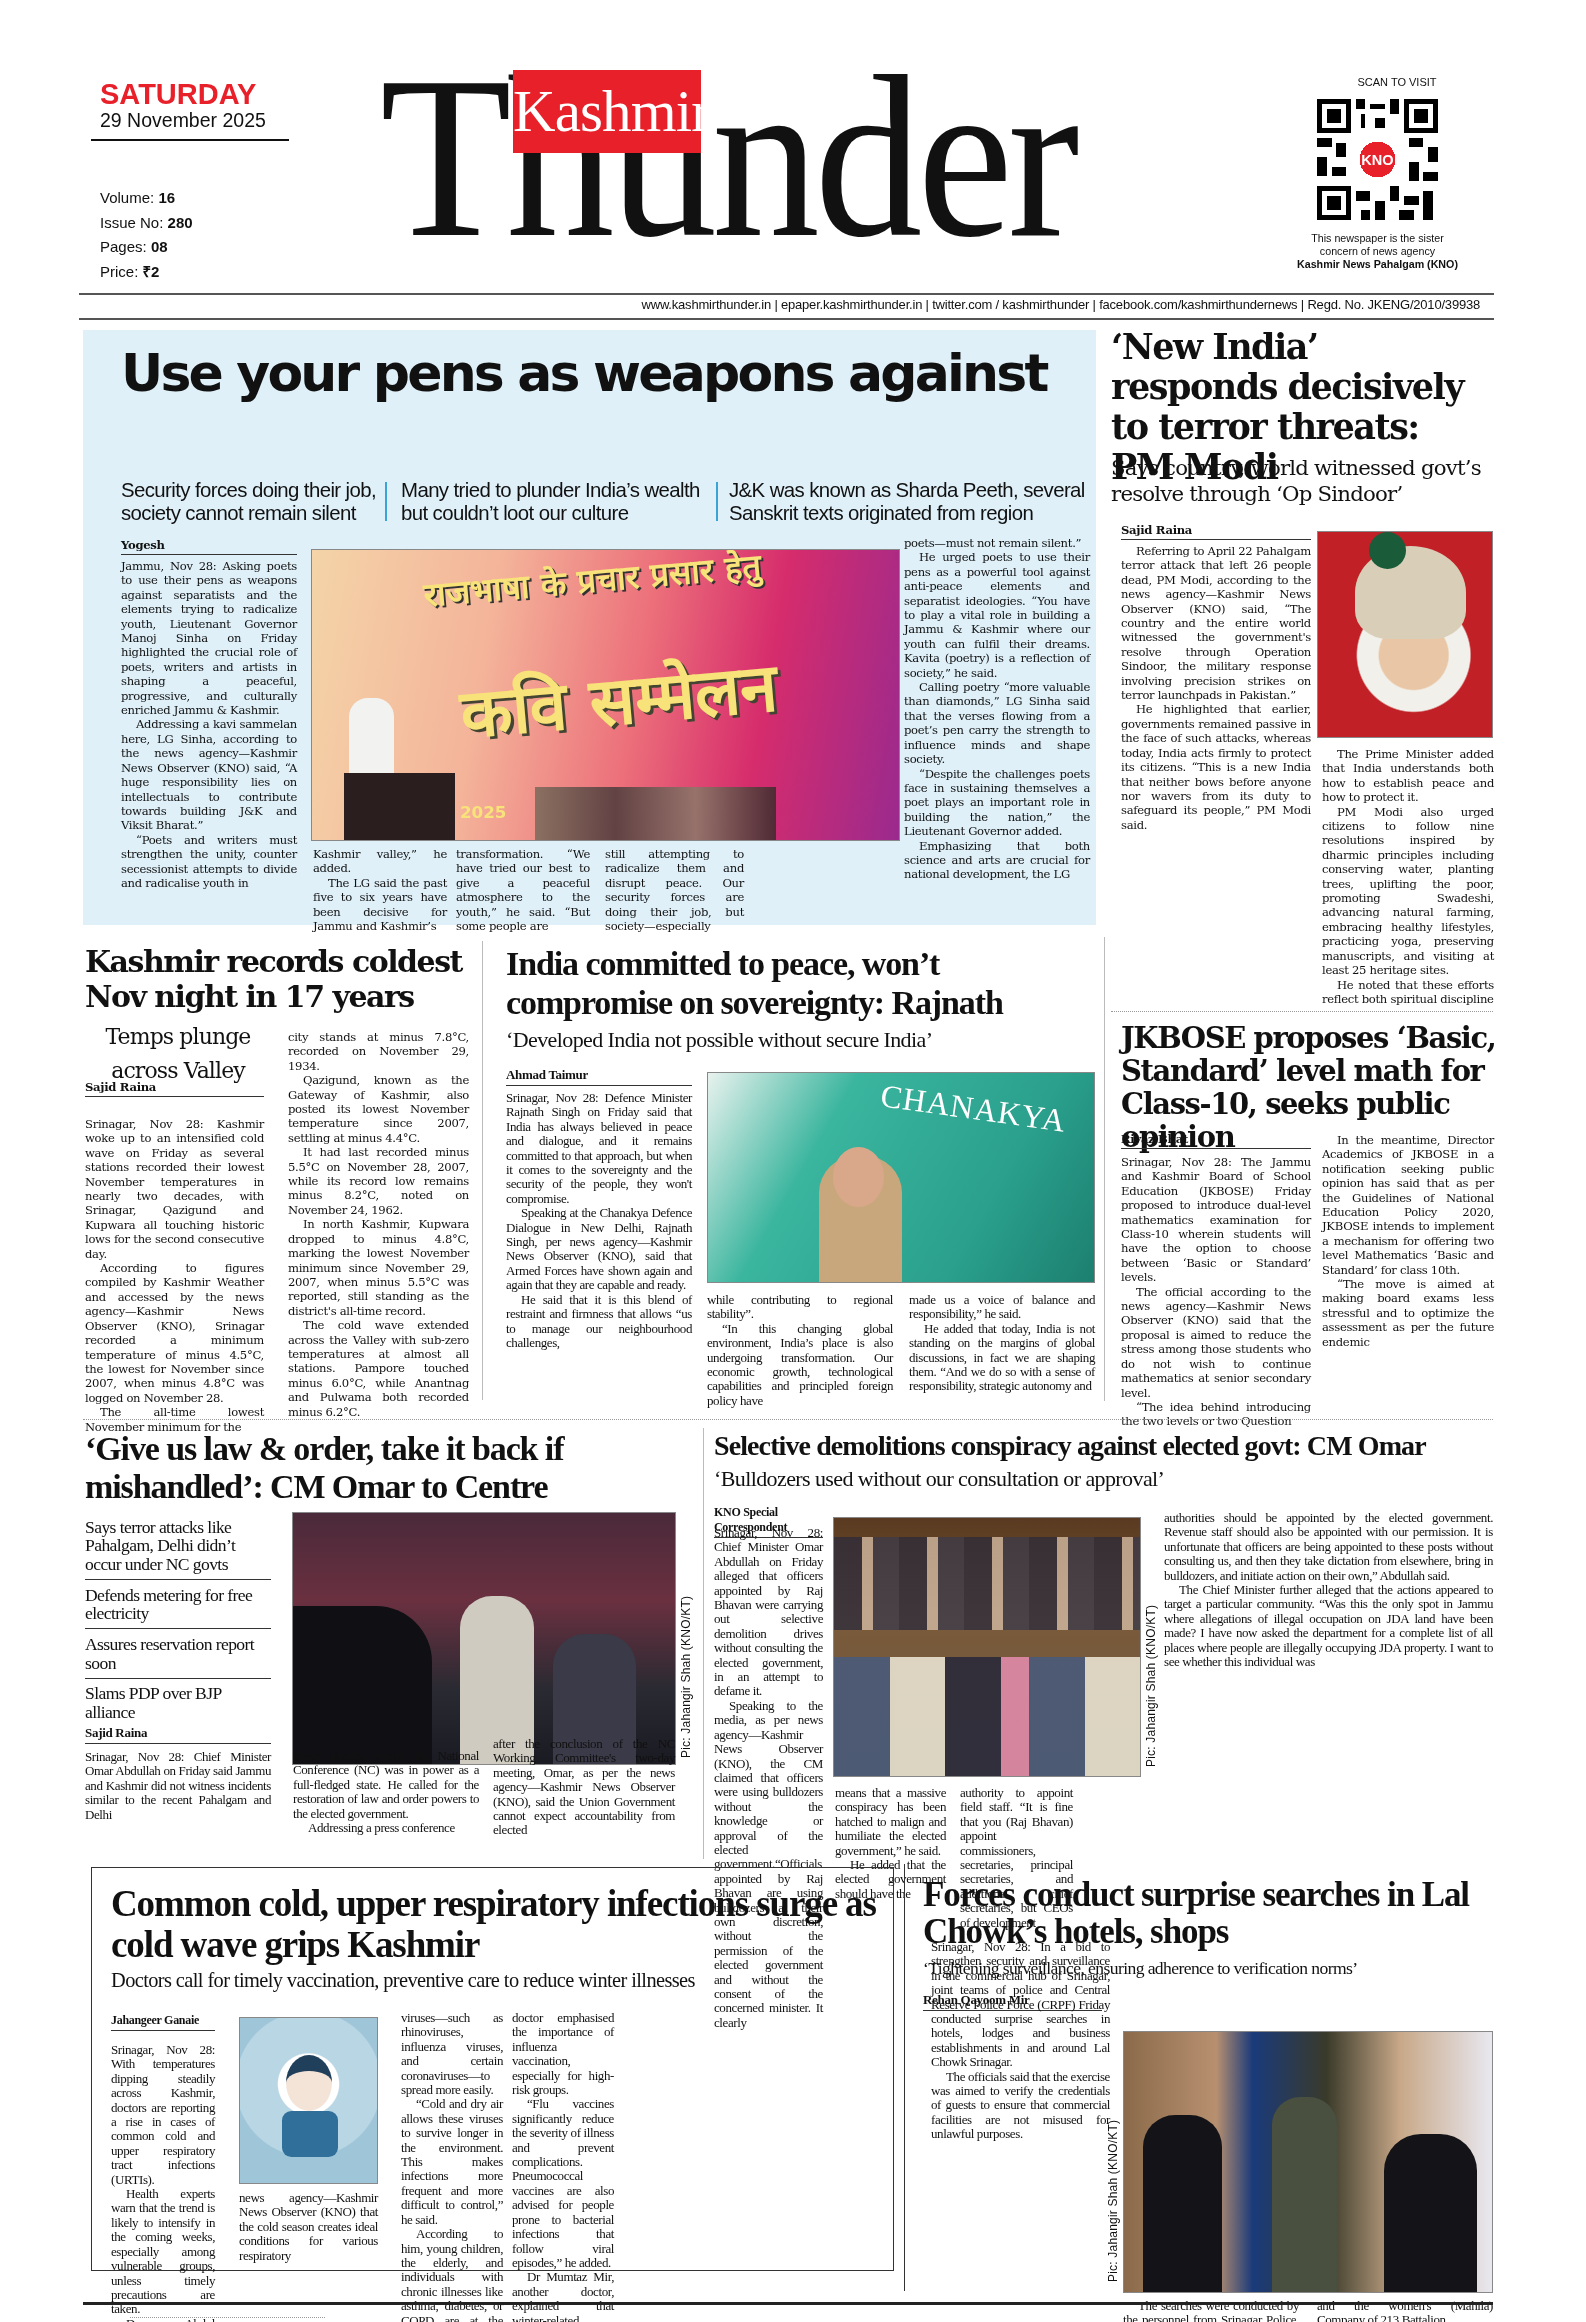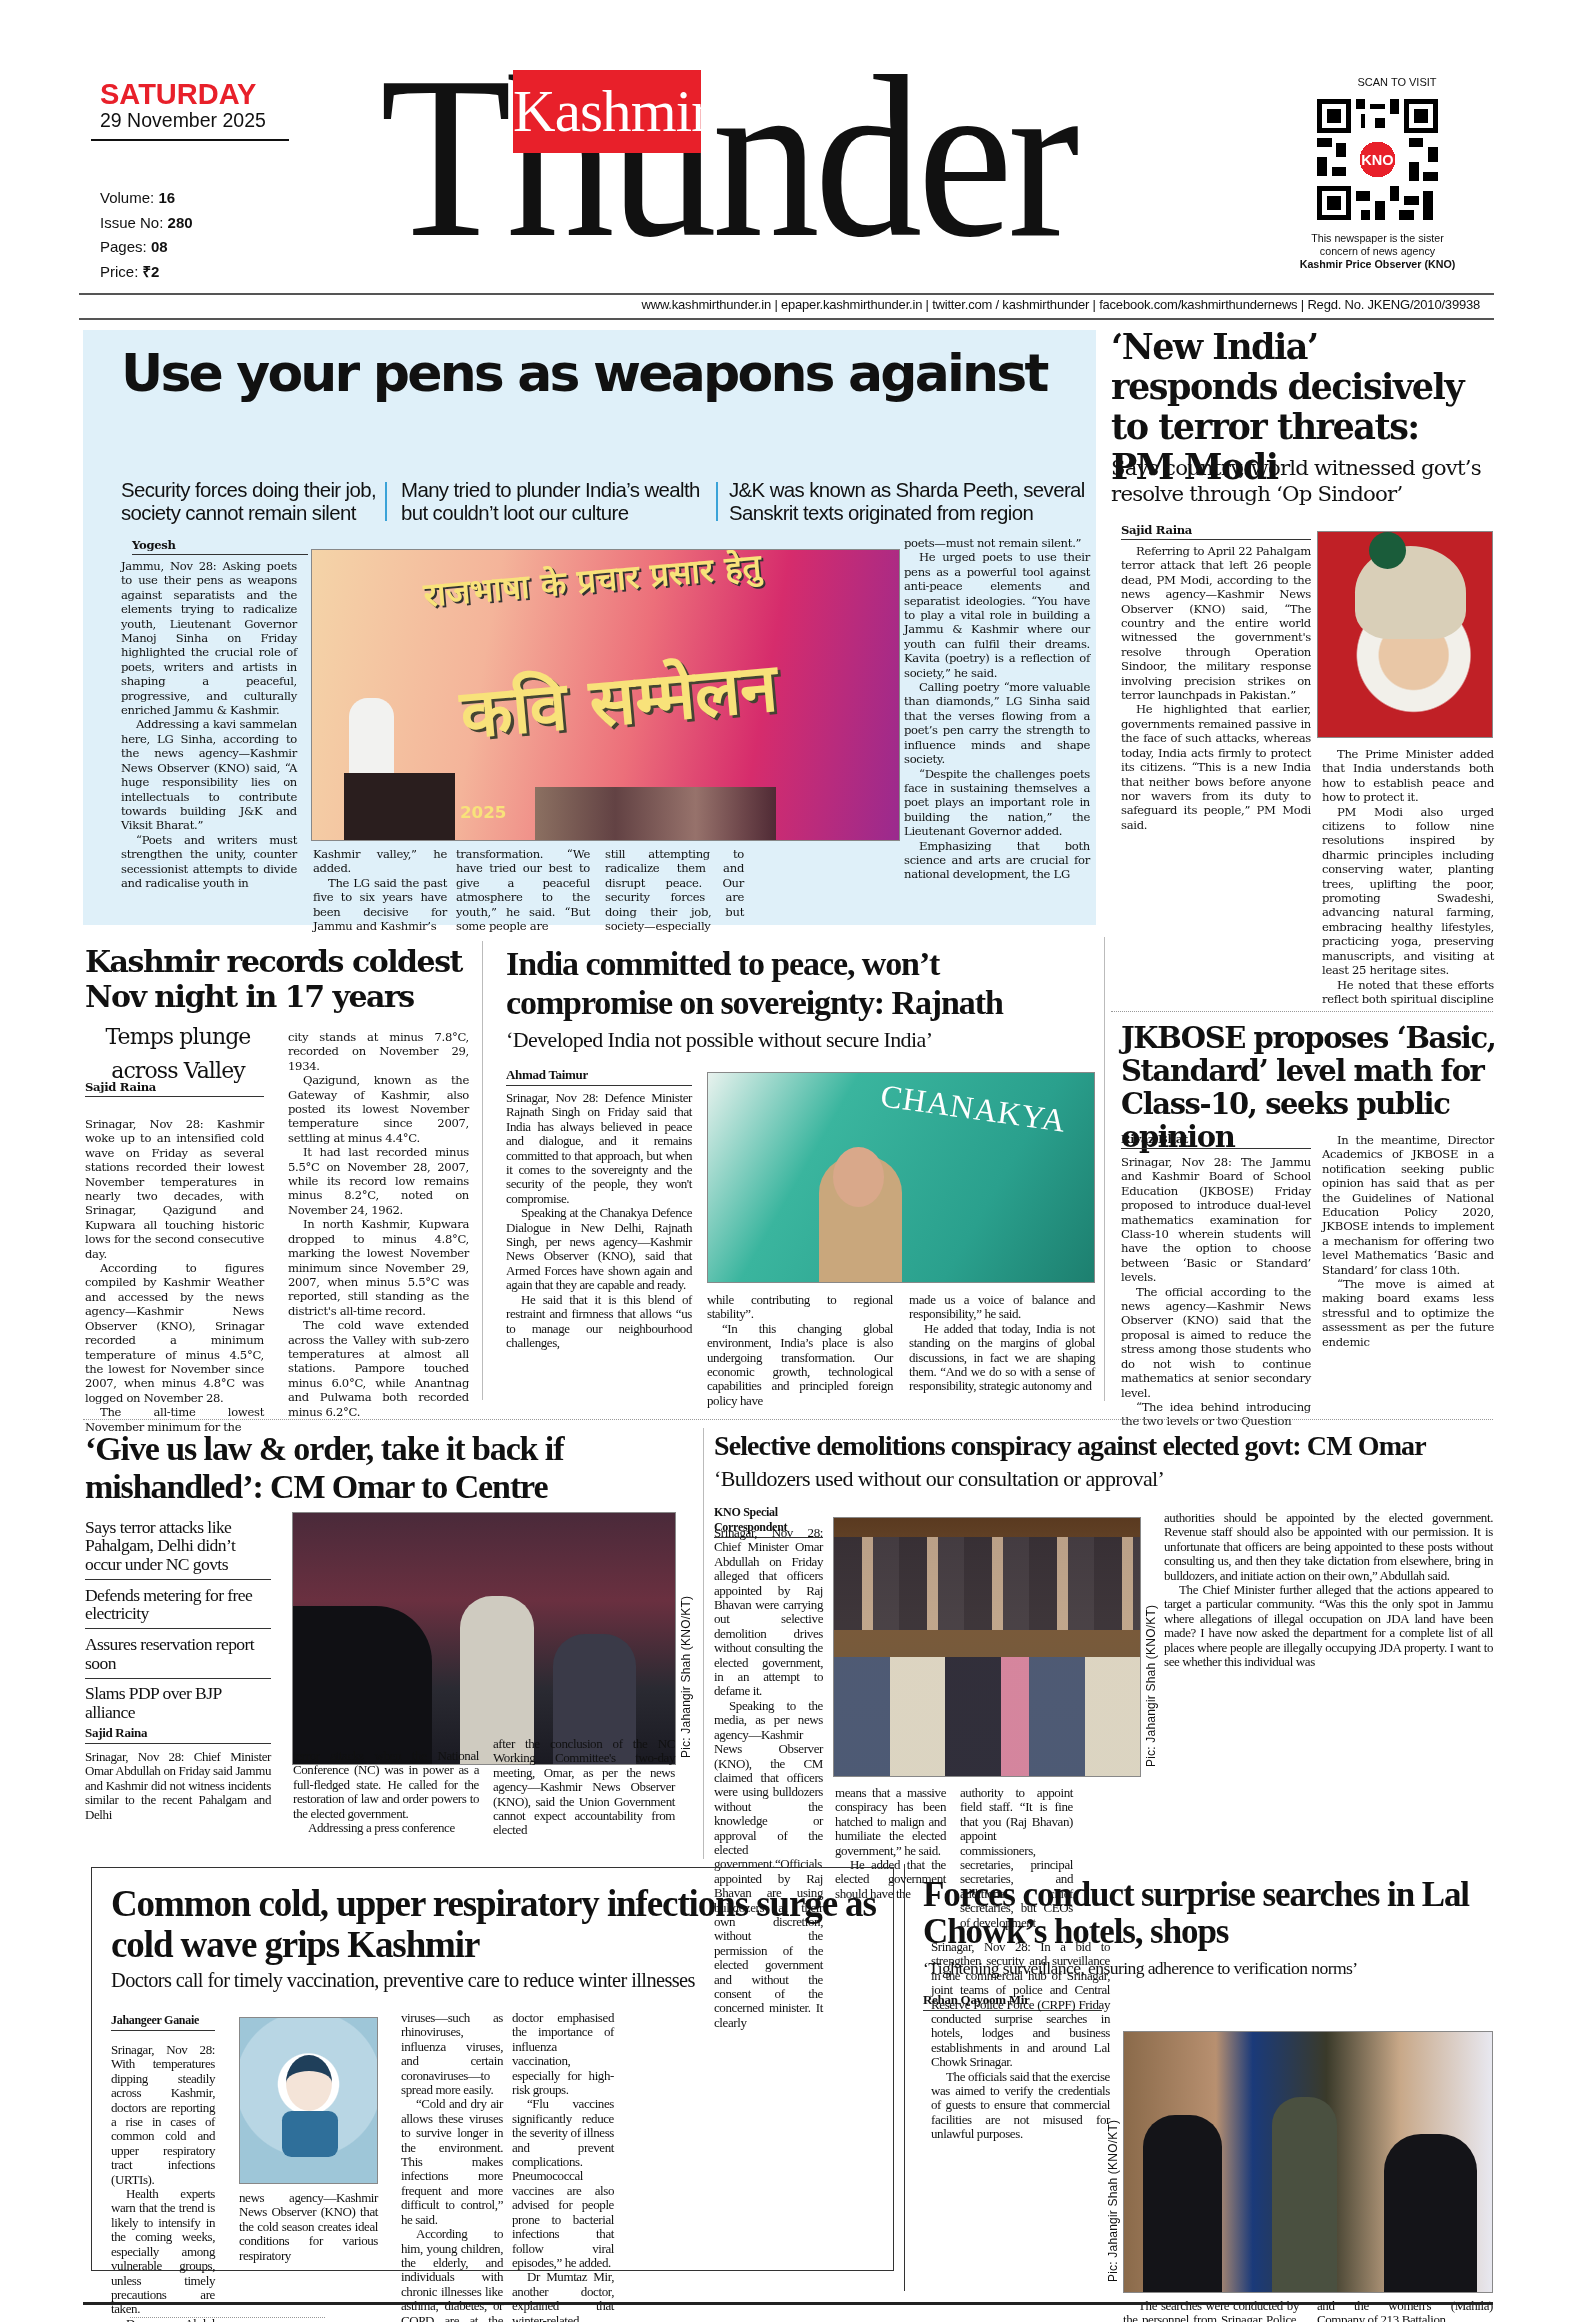--- a/index.html
+++ b/index.html
@@ -141,38 +141,38 @@
       <rect x="22" y="19" width="2" height="6"></rect>
     <rect x="9" y="23" width="2" height="2"></rect>
       <rect x="17" y="23" width="3" height="2"></rect>
   </g>
   <circle cx="12.5" cy="12.5" r="4" fill="#e8202a" stroke="#fff" stroke-width="0.6"></circle>
   <text x="12.5" y="13.6" font-size="3" text-anchor="middle" fill="#fff" font-family="Liberation Sans, sans-serif" font-weight="bold">KNO</text>
 </svg>
 <div class="abs sister">
   <div>This newspaper is the sister</div>
   <div>concern of news agency</div>
-  <b>Kashmir Price Observer (KNO)</b>
+  <b>Kashmir News Pahalgam (KNO)</b>
 </div>
 
 <div class="abs top-rule"></div>
 <div class="abs links">www.kashmirthunder.in | epaper.kashmirthunder.in | twitter.com / kashmirthunder | facebook.com/kashmirthundernews  | Regd. No. JKENG/2010/39938</div>
 <div class="abs bot-rule"></div>
 
 <div class="abs lead-box"></div>
 <div class="abs lead-head">
   <div>Use your pens as weapons against</div>
 </div>
 <div class="abs deck" style="left:121px;width:260px;">Security forces doing their job, society cannot remain silent</div>
 <div class="abs deck-sep" style="left:385px;"></div>
 <div class="abs deck" style="left:401px;width:311px;">Many tried to plunder India’s wealth but couldn’t loot our culture</div>
 <div class="abs deck-sep" style="left:716px;"></div>
 <div class="abs deck" style="left:729px;width:357px;">J&amp;K was known as Sharda Peeth, several Sanskrit texts originated from region</div>
 
-<div class="abs byline" style="left:121px;top:538px;width:176px;margin-left:11px;">Yogesh</div>
+<div class="abs byline" style="left:121px;top:538px;width:176px;">Yogesh</div>
 <div class="abs body" style="left:121px;top:559px;width:176px;">
   <p class="first">Jammu, Nov 28: Asking poets to use their pens as weapons against separatists and the elements trying to radicalize youth, Lieutenant Governor Manoj Sinha on Friday highlighted the crucial role of poets, writers and artists in shaping a peaceful, progressive, and culturally enriched Jammu &amp; Kashmir.</p>
     <p>Addressing a kavi sammelan here, LG Sinha, according to the news agency—Kashmir News Observer (KNO) said, “A huge responsibility lies on intellectuals to contribute towards building J&amp;K and Viksit Bharat.”</p>
     <p>“Poets and writers must strengthen the unity, counter secessionist attempts to divide and radicalise youth in</p>
 </div>
 <div class="abs photo photo-lead">
   <div class="hindi1">राजभाषा के प्रचार प्रसार हेतु</div>
   <div class="hindi2">कवि सम्मेलन</div>
   <div class="speaker"></div>
   <div class="podium"></div>

